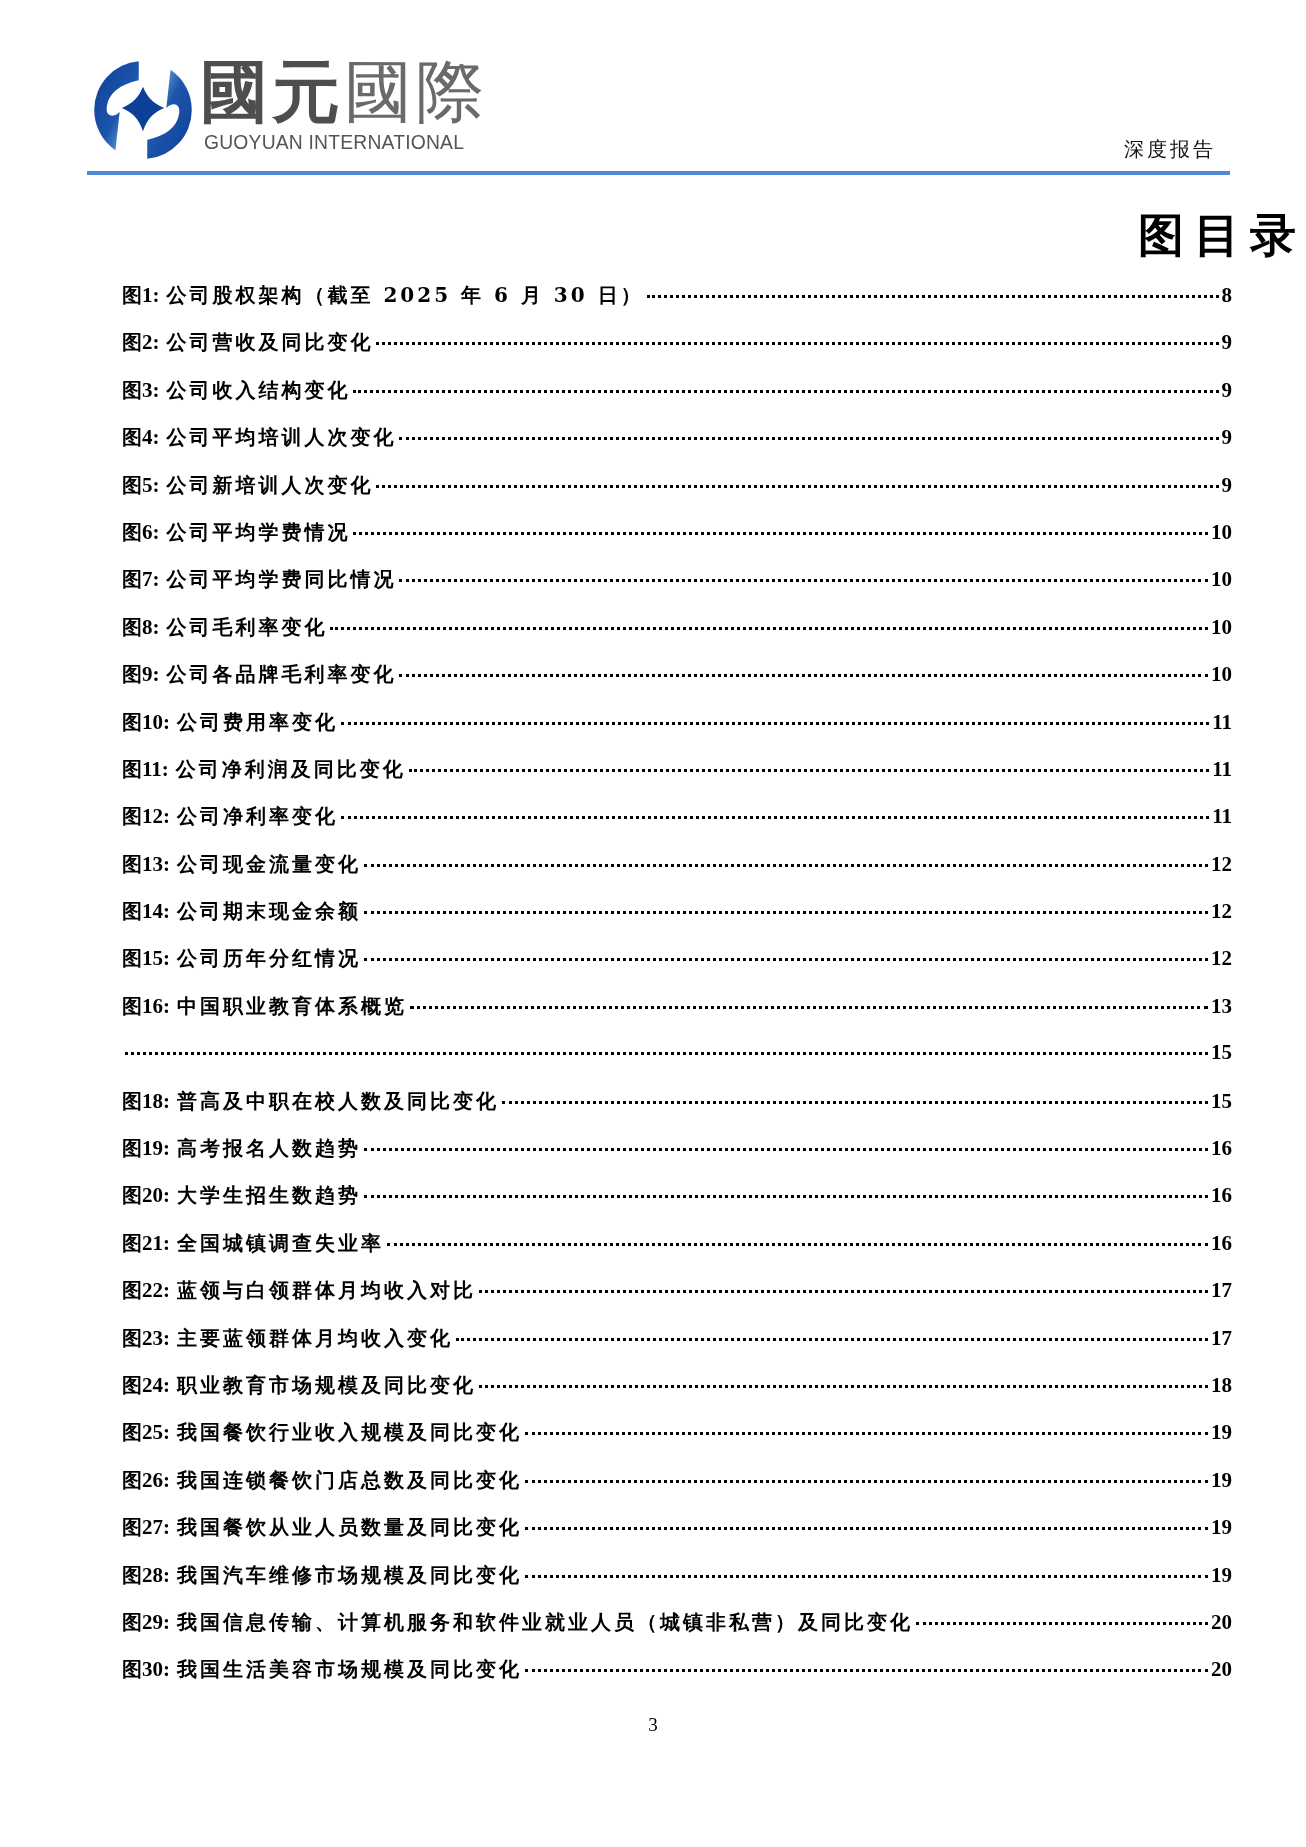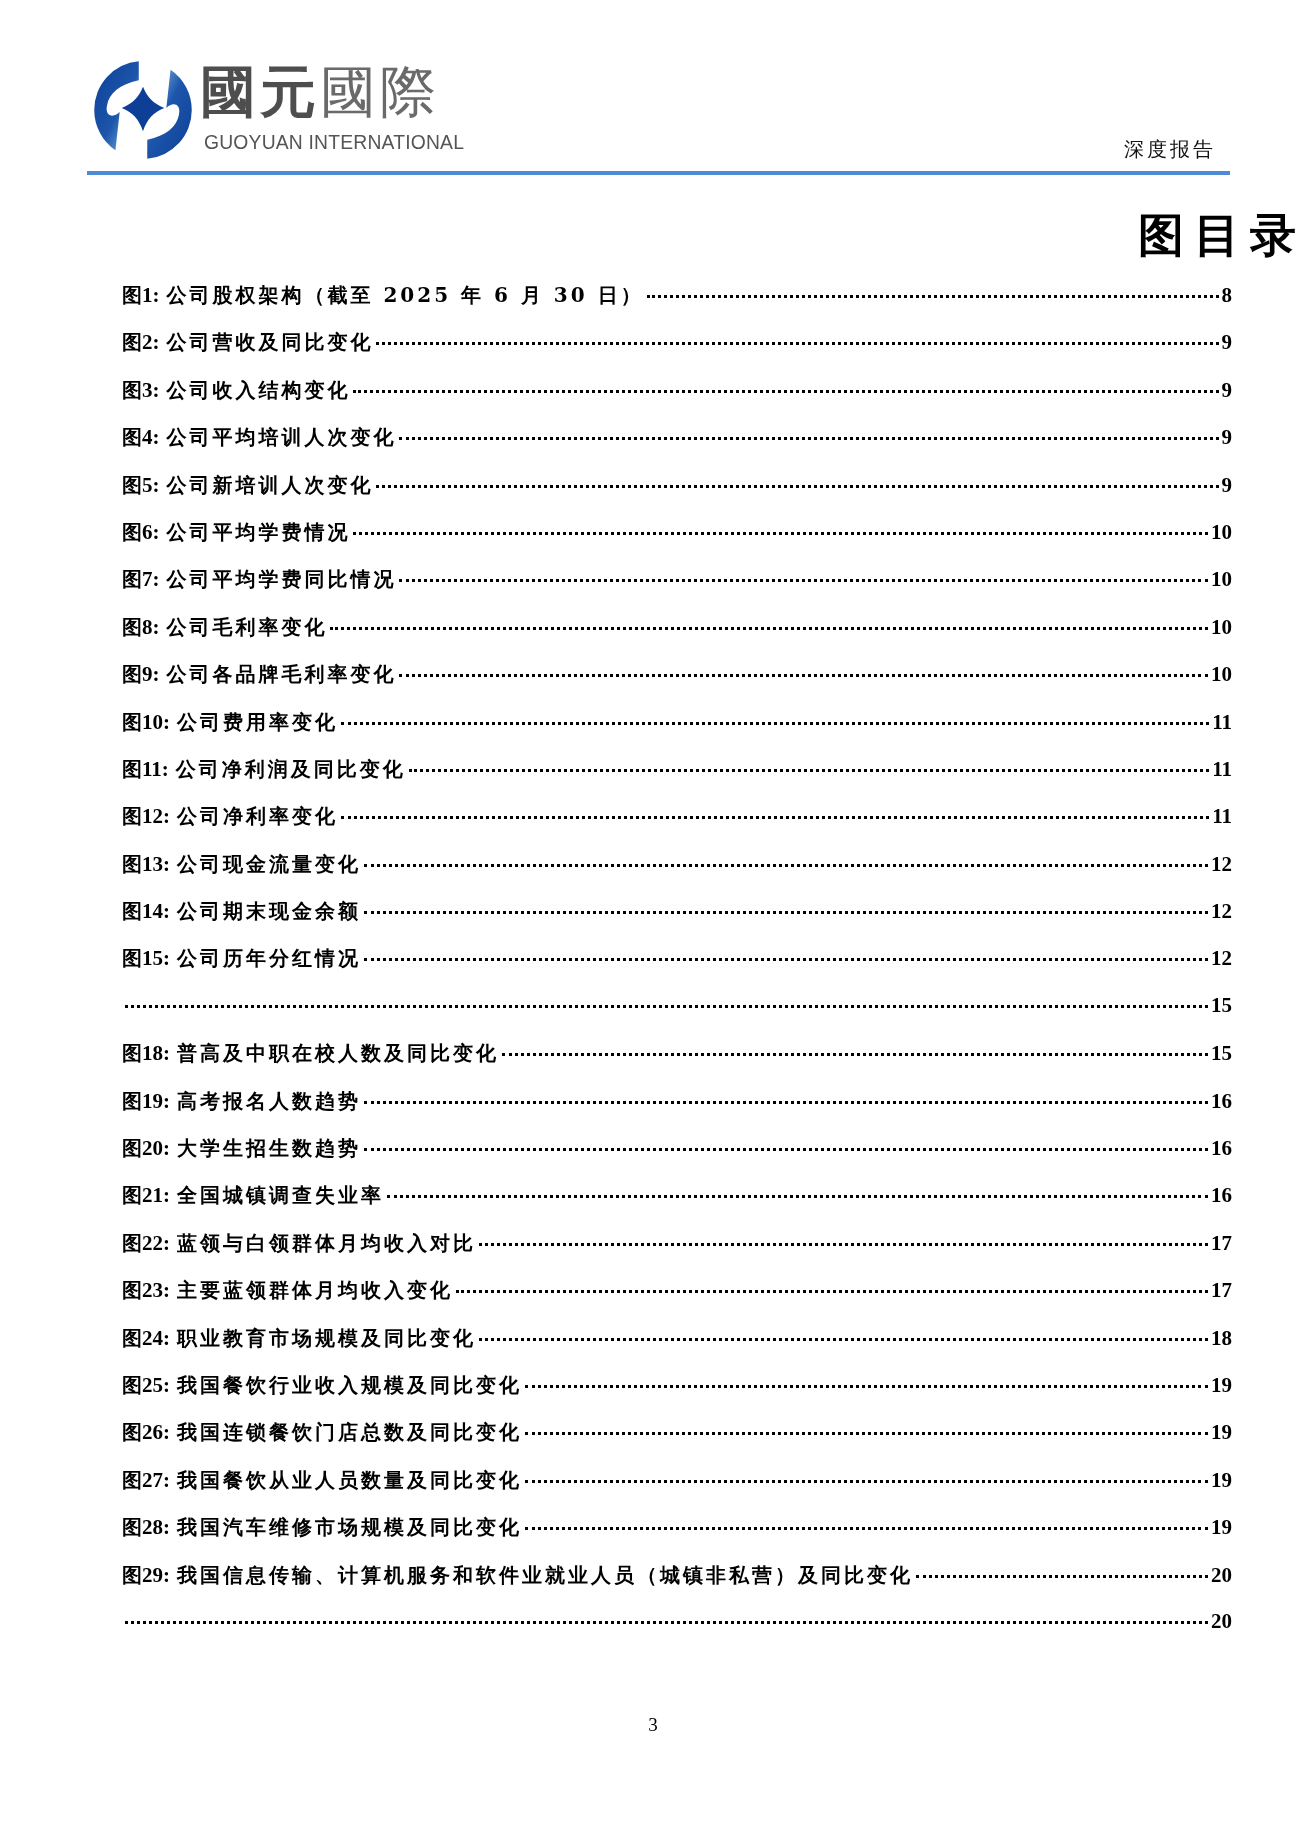--- a/index.html
+++ b/index.html
@@ -1,21 +1,21 @@
 <!DOCTYPE html>
 <html><head>
   <meta charset="utf-8">
   <style>
     html, body { margin: 0; padding: 0; background: #ffffff; }
     body { width: 1306px; height: 1847px; position: relative; overflow: hidden;
            font-family: "DejaVu Serif", "Liberation Serif", serif; color: #000; }
     .header { position: absolute; left: 0; top: 0; width: 1306px; height: 180px; }
     .logo { position: absolute; left: 90px; top: 57px; width: 106px; height: 106px; }
     .brand-cn { position: absolute; left: 200px; top: 62px; font-family: "DejaVu Sans", sans-serif;
-                font-size: 56px; color: #5b5b5b; letter-spacing: 4px; line-height: 60px; white-space: nowrap; }
+                font-size: 68px; color: #5b5b5b; letter-spacing: 4px; line-height: 60px; white-space: nowrap; }
     .brand-cn .bold { font-weight: bold; color: #4e4e4e; }
     .brand-cn .thin { font-weight: normal; color: #6a6a6a; }
     .brand-en { position: absolute; left: 204px; top: 130px; font-family: "Liberation Sans", sans-serif;
                 font-size: 21px; color: #555; letter-spacing: 0.2px; white-space: nowrap; transform: scaleX(0.92);
                 transform-origin: left top; }
     .report-type { position: absolute; right: 90px; top: 136px; font-size: 20px; letter-spacing: 3px;
                    font-family: "DejaVu Serif", serif; color: #111; }
     .rule { position: absolute; left: 87px; top: 171px; width: 1143px; height: 4px; background: #4f8ad4; }
 
     .title { position: absolute; left: 0; width: 1306px; top: 205px; text-align: right;
@@ -137,20 +137,25 @@
       <span class="toc-label"><span>图</span><span class="fig-num">14:</span><span> </span><span class="fig-title">公司期末现金余额</span></span>
       <span class="toc-leader"></span>
       <span class="toc-page">12</span>
     </div>
     <div class="toc-row">
       <span class="toc-label"><span>图</span><span class="fig-num">15:</span><span> </span><span class="fig-title">公司历年分红情况</span></span>
       <span class="toc-leader"></span>
       <span class="toc-page">12</span>
     </div>
     <div class="toc-row">
+      <span class="toc-label"><span>图</span><span class="fig-num">16:</span><span> </span><span class="fig-title">中国职业教育体系概览</span></span>
+      <span class="toc-leader"></span>
+      <span class="toc-page">13</span>
+    </div>
+    <div class="toc-row">
       <span class="toc-leader"></span>
       <span class="toc-page">15</span>
     </div>
     <div class="toc-row">
       <span class="toc-label"><span>图</span><span class="fig-num">18:</span><span> </span><span class="fig-title">普高及中职在校人数及同比变化</span></span>
       <span class="toc-leader"></span>
       <span class="toc-page">15</span>
     </div>
     <div class="toc-row">
       <span class="toc-label"><span>图</span><span class="fig-num">19:</span><span> </span><span class="fig-title">高考报名人数趋势</span></span>
@@ -201,18 +206,19 @@
       <span class="toc-label"><span>图</span><span class="fig-num">28:</span><span> </span><span class="fig-title">我国汽车维修市场规模及同比变化</span></span>
       <span class="toc-leader"></span>
       <span class="toc-page">19</span>
     </div>
     <div class="toc-row">
       <span class="toc-label"><span>图</span><span class="fig-num">29:</span><span> </span><span class="fig-title">我国信息传输、计算机服务和软件业就业人员（城镇非私营）及同比变化</span></span>
       <span class="toc-leader"></span>
       <span class="toc-page">20</span>
     </div>
     <div class="toc-row">
+      <span class="toc-label"><span>图</span><span class="fig-num">30:</span><span> </span><span class="fig-title">我国生活美容市场规模及同比变化</span></span>
       <span class="toc-leader"></span>
       <span class="toc-page">20</span>
     </div>
   </div>
 
 <div class="page-number">3</div>
 
 </body></html>

